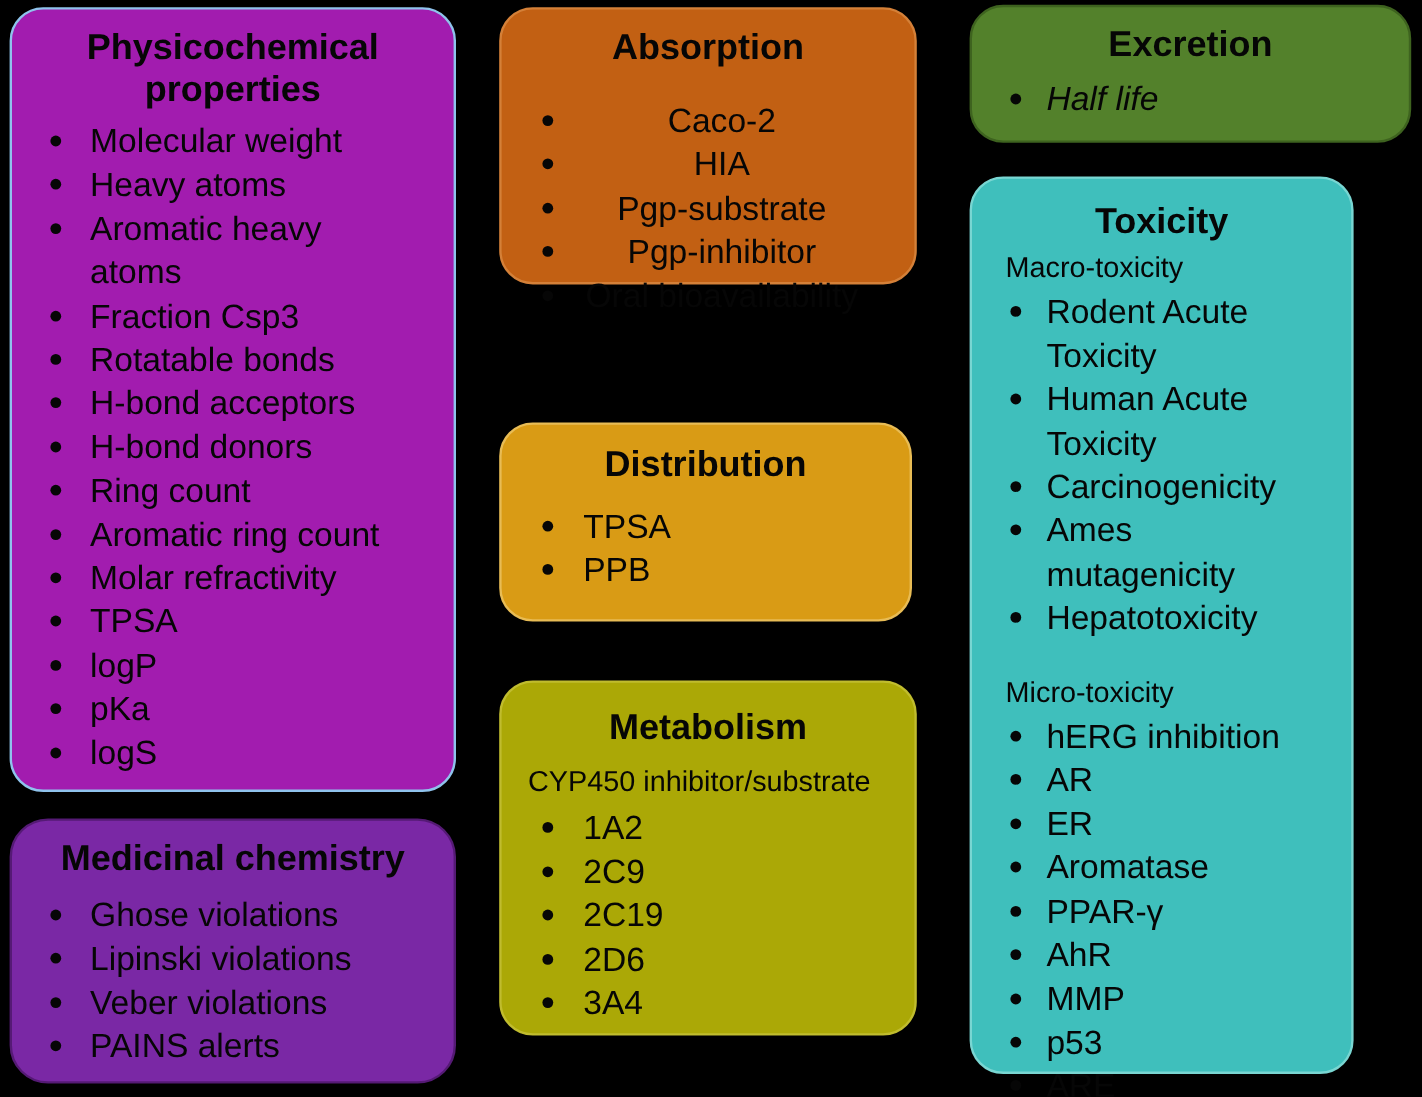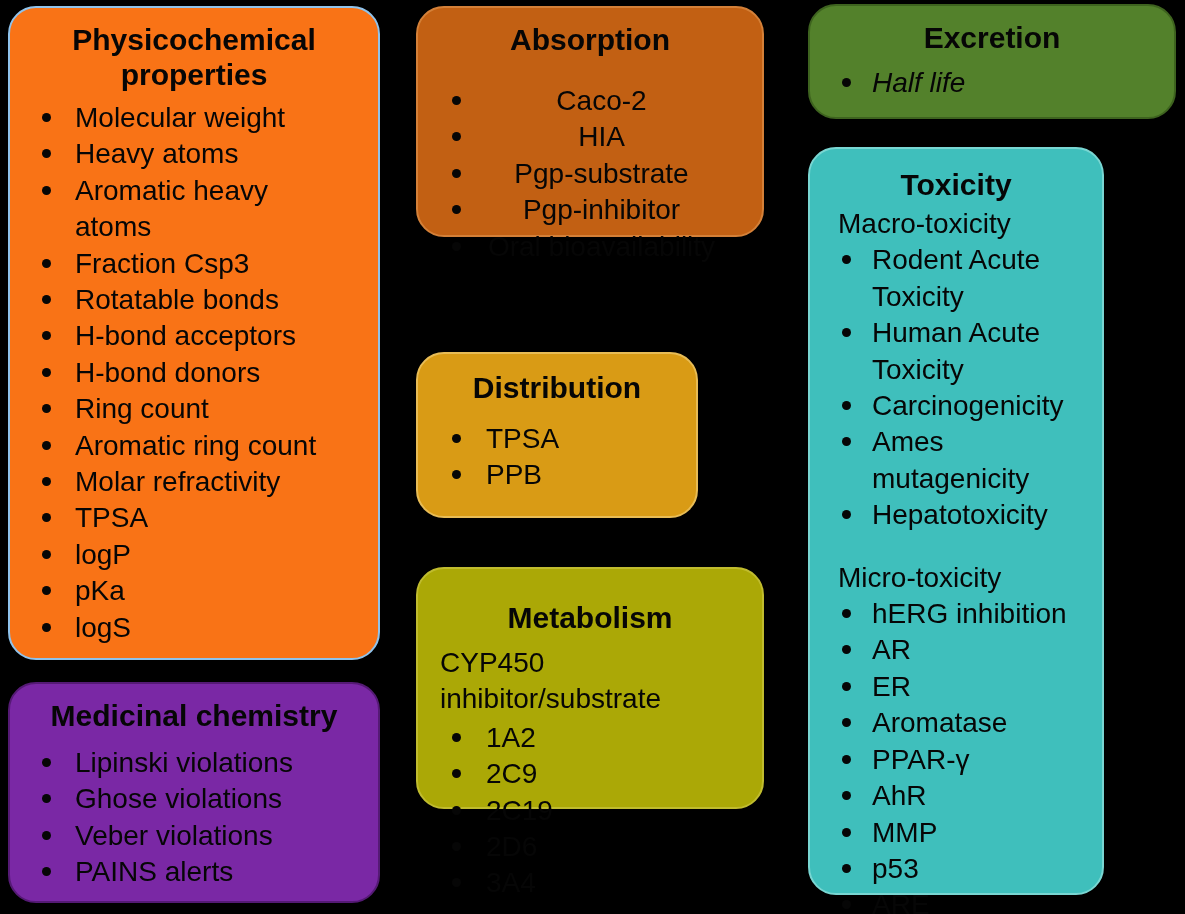--- a/index.html
+++ b/index.html
@@ -19,89 +19,89 @@
   .box ul { list-style:none; margin:8px 0 0 0; padding:0; }
   .box li {
     position:relative; font-size:28px; line-height:36.4px;
     padding:0 25px 0 45px;
   }
   .box li::before {
     content:""; position:absolute; left:12px; top:13px;
     width:9px; height:9px; border-radius:50%; background:#060606;
   }
   .subtitle {
-    margin:10px 0 0 2px; font-size:28px; line-height:36.4px;
+    margin:10px 0 0 2px; font-size:24px; line-height:36.4px;
   }
 
   
   #box-phys { left:8px;  top:6px;   width:372px; height:654px; }
   #box-phys ul { margin-top:8px; }
 
   #box-med  { left:8px;  top:682px; width:372px; height:221px; }
   #box-med ul { margin-top:12px; }
 
   
   #box-abs  { left:416px; top:6px;   width:348px; height:231px; }
   #box-abs ul { margin-top:26px; }
   #box-abs li { padding-left:48px;text-align:center; }
   #box-abs li::before { left:14px; }
 
-  #box-dist { left:416px; top:352px; width:282px; height:166px; padding-top:16px; }
+  #box-dist { left:416px; top:352px; width:344px; height:166px; padding-top:16px; }
   #box-dist ul { margin-top:16px; }
   #box-dist li { padding-left:48px; }
   #box-dist li::before { left:14px; }
 
-  #box-met  { left:416px; top:567px; width:348px; height:242px; padding-top:31px; }
+  #box-met  { left:416px; top:567px; width:348px; height:296px; padding-top:20px; }
   #box-met ul { margin-top:2px; }
   #box-met li { padding-left:48px; }
   #box-met li::before { left:14px; }
 
   
   #box-exc  { left:808px; top:4px;   width:368px; height:115px; }
   #box-exc ul { margin-top:10px; }
   #box-exc li { padding-left:42px;font-style:italic; }
   #box-exc li::before { left:12px; }
 
-  #box-tox  { left:808px; top:147px; width:296px; height:748px; padding-top:18px; }
+  #box-tox  { left:808px; top:147px; width:320px; height:748px; padding-top:18px; }
   #box-tox .group-label { margin:4px 0 0 8px; }
   #box-tox .group-label.second { margin-top:26px; }
   #box-tox ul { margin-top:0; }
   #box-tox li { padding:0 6px 0 42px; }
   #box-tox li::before { left:12px; }
 </style>
 </head>
 <body>
 
 <div class="canvas">
 
-  <section class="box" id="box-phys" style="background-color: #f97316; border-color: rgb(143, 195, 236);">
+  <section class="box" id="box-phys" style="background-color: #a21caf; border-color: rgb(143, 195, 236);">
     <h2>Physicochemical properties</h2>
     <ul>
       <li>Molecular weight</li>
       <li>Heavy atoms</li>
       <li>Aromatic heavy atoms</li>
       <li>Fraction Csp3</li>
       <li>Rotatable bonds</li>
       <li>H-bond acceptors</li>
       <li>H-bond donors</li>
       <li>Ring count</li>
       <li>Aromatic ring count</li>
       <li>Molar refractivity</li>
       <li>TPSA</li>
       <li>logP</li>
       <li>pKa</li>
       <li>logS</li>
     </ul>
   </section>
 
-  <section class="box" id="box-med" style="background-color: rgb(122, 40, 165); border-color: rgb(85, 26, 117);">
+  <section class="box" id="box-med" style="background-color: rgb(122, 40, 165); border-color: rgb(85, 26, 117); border-radius: 32px;">
     <h2>Medicinal chemistry</h2>
     <ul>
+      <li>Ghose violations</li>
       <li>Lipinski violations</li>
-      <li>Ghose violations</li>
       <li>Veber violations</li>
       <li>PAINS alerts</li>
     </ul>
   </section>
 
   <section class="box" id="box-abs" style="background-color: rgb(194, 96, 19); border-color: rgb(212, 128, 56);">
     <h2>Absorption</h2>
     <ul>
       <li>Caco-2</li>
       <li>HIA</li>

